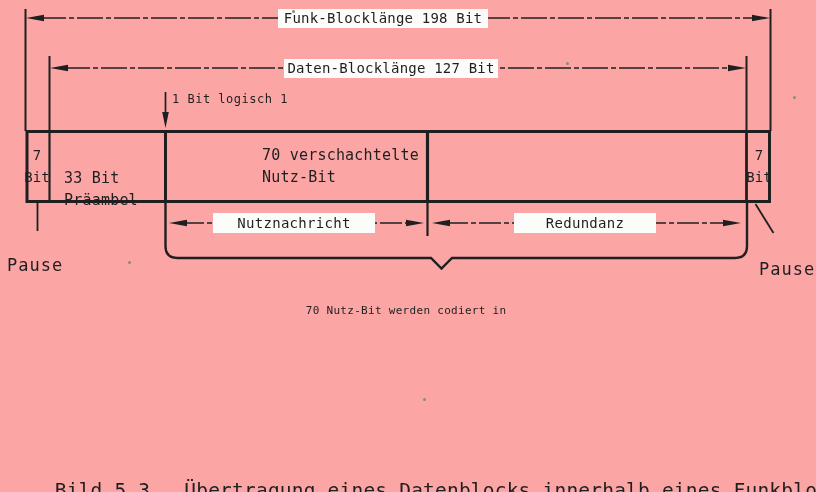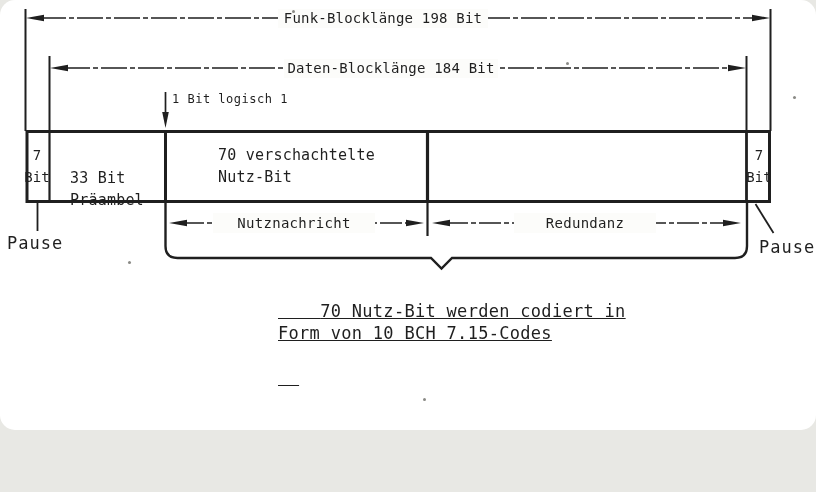--- a/index.html
+++ b/index.html
@@ -1,37 +1,36 @@
 <!DOCTYPE html>
 <html><head>
 <meta charset="utf-8">
 <style>
   html,body{margin:0;padding:0;background:#e8e8e4;}
   .page{
     position:relative;
-    width:816px;height:430px;
-    background:#ffffff;
+    width:816px;height:492px;
+    background:#fca5a5;
     font-family:"DejaVu Sans Mono", monospace;
     color:#1f1f1f;
     overflow:hidden;
-    border-radius:15px;
   }
   .lbl{position:absolute;white-space:pre;color:#1f1f1f;}
   .mask{background:#fcfcfa;}
   .arrow-label{font-size:14px;text-align:center;line-height:19px;height:19px;letter-spacing:0.2px;}
   .cell{
     position:absolute;top:133px;height:66px;
     display:flex;align-items:center;justify-content:center;
   }
   .cell .inner{font-size:15px;line-height:22px;text-align:left;letter-spacing:0.2px;}
   .cell.narrow .inner{font-size:14px;text-align:center;letter-spacing:0;}
   .span-label{font-size:14px;text-align:center;line-height:20px;height:20px;letter-spacing:0.3px;}
-  .pause{font-size:17px;letter-spacing:1px;}
+  .pause{font-size:17px;letter-spacing:1px;margin-top:22px;}
   .bit-note{font-size:12px;letter-spacing:0.5px;}
-  .code-note{font-size:17px;line-height:22.5px;letter-spacing:0.3px;text-align:left;text-decoration:underline;}
+  .code-note{font-size:11px;line-height:22.5px;letter-spacing:0.3px;text-align:left;}
   .caption{font-size:19.5px;letter-spacing:0.2px;}
   .caption .cap-text{margin-left:34px;}
   .noise{position:absolute;width:3px;height:3px;background:#8a8a86;border-radius:50%;}
   svg{position:absolute;left:0;top:0;}
 </style>
 </head>
 <body>
 
 <div class="page">
 
@@ -79,51 +78,51 @@
       <polygon points="169,223 187,219.8 187,226.2"></polygon>
       <polygon points="424,223 406,219.8 406,226.2"></polygon>
 
       <polygon points="432,223 450,219.8 450,226.2"></polygon>
       <polygon points="741,223 723,219.8 723,226.2"></polygon>
     </g>
   </svg>
 
   <div class="lbl mask arrow-label" style="left:278px;top:9px;width:210px;">Funk-Blocklänge 198 Bit</div>
 
-  <div class="lbl mask arrow-label" style="left:284px;top:59px;width:214px;">Daten-Blocklänge 184 Bit</div>
+  <div class="lbl mask arrow-label" style="left:284px;top:59px;width:214px;">Daten-Blocklänge 127 Bit</div>
 
   <div class="lbl bit-note" style="left:172px;top:92px;">1 Bit logisch 1</div>
 
   <div class="cell narrow" style="left:25px;width:24px;">
     <div class="inner"><span>7</span><br><span>Bit</span></div>
   </div>
 
   <div class="cell" style="left:52px;width:112px;justify-content:flex-start;">
-    <div class="inner" style="padding-left:18px;margin-top:46px;"><span>33 Bit</span><br><span>Präambel</span></div>
+    <div class="inner" style="padding-left:12px;margin-top:46px;"><span>33 Bit</span><br><span>Präambel</span></div>
   </div>
 
-  <div class="cell" style="left:167px;width:259px;">
+  <div class="cell" style="left:167px;width:259px;padding-left:44px;">
     <div class="inner"><span>70 verschachtelte</span><br><span>Nutz-Bit</span></div>
   </div>
 
 
   <div class="cell narrow" style="left:747px;width:24px;">
     <div class="inner"><span>7</span><br><span>Bit</span></div>
   </div>
 
   <div class="lbl mask span-label" style="left:514px;top:213px;width:142px;">Redundanz</div>
 
   <div class="lbl mask span-label" style="left:213px;top:213px;width:162px;">Nutznachricht</div>
 
   <div class="lbl pause" style="left:7px;top:233px;">Pause</div>
 
   <div class="lbl pause" style="left:759px;top:237px;">Pause</div>
 
   <div class="lbl code-note" style="left:278px;top:277px;">
-    <span>70 Nutz-Bit werden codiert in</span><br><span>Form von 10 BCH 7.15-Codes</span><br>
+    <span>70 Nutz-Bit werden codiert in</span><br><br>
   </div>
 
   <div class="lbl caption" style="left:7px;top:456px;">
     <span>Bild 5.3</span><span class="cap-text">Übertragung eines Datenblocks innerhalb eines Funkblocks</span>
   </div>
 
   <div class="noise" style="left:292px;top:10px;"></div>
   <div class="noise" style="left:566px;top:62px;"></div>
   <div class="noise" style="left:793px;top:96px;"></div>
   <div class="noise" style="left:128px;top:261px;"></div>

